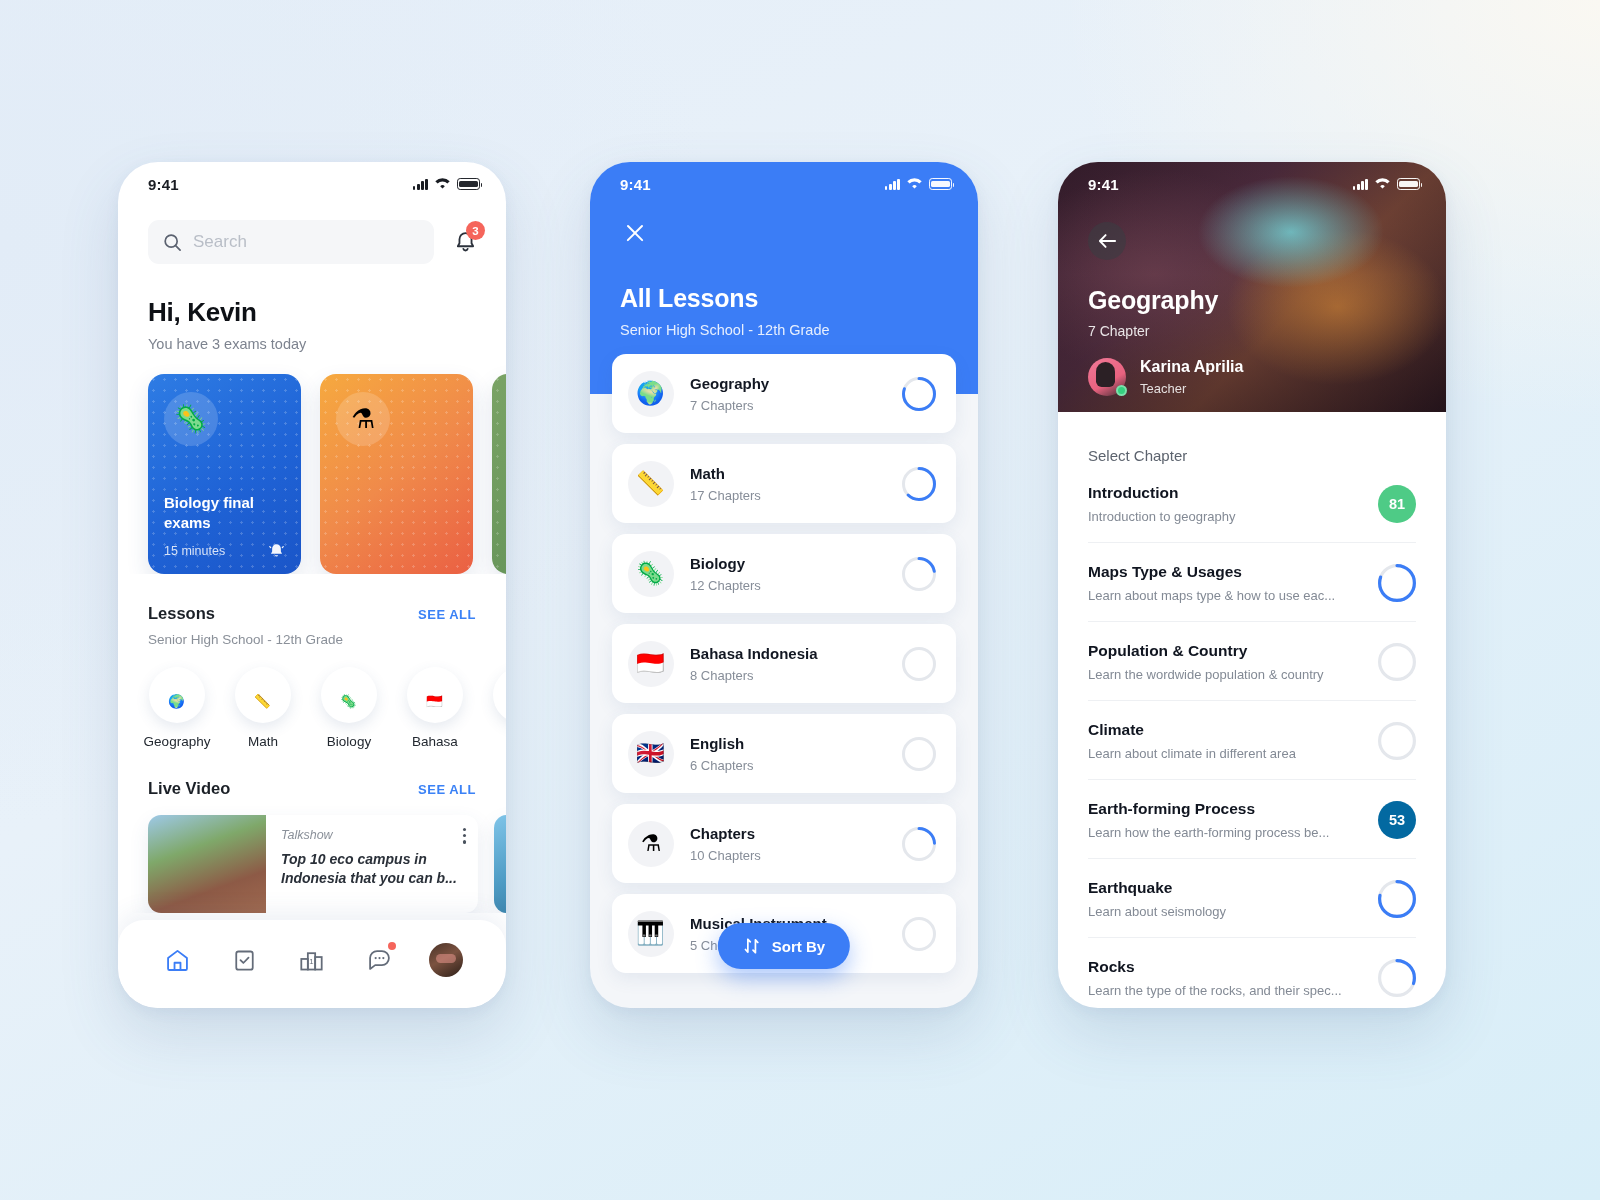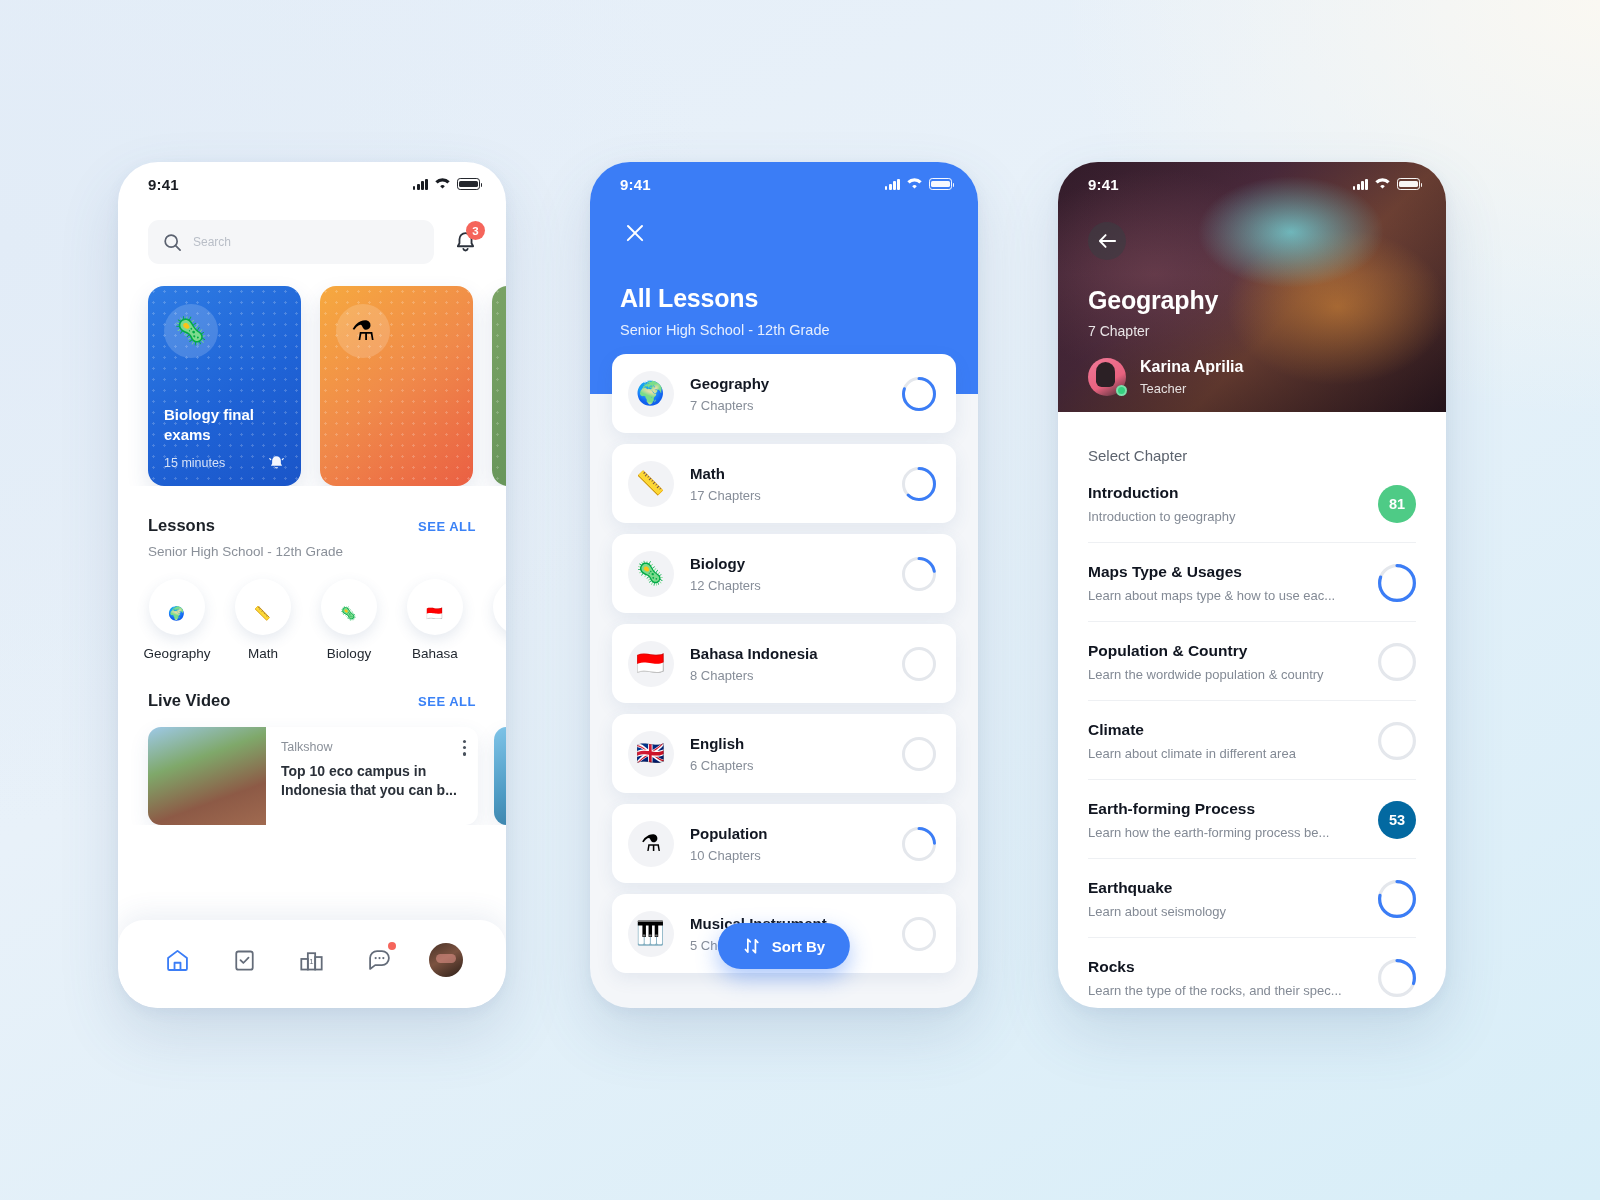--- a/index.html
+++ b/index.html
@@ -44,21 +44,21 @@
   .batt::after { content:""; position:absolute; left:1.3px; top:1.3px; bottom:1.3px; right:1.3px; background: currentColor; border-radius:1.6px; }
   .batt::before { content:""; position:absolute; right:-3.4px; top:3.4px; width:1.9px; height:4.5px; background: currentColor; border-radius:0 1.5px 1.5px 0; }
 
   
   .home-scroll { padding: 0 0 0 0; position: relative; height: calc(100% - 44px); }
   .search-row { display: flex; align-items: center; gap: 14px; padding: 14px 24px 0 30px; }
   .searchbox {
     flex: 1; height: 44px; background: #f5f6f8; border-radius: 11px;
     display: flex; align-items: center; padding: 0 15px; gap: 11px;
   }
-  .search-ph { color: #b9bec7; font-size: 12px; }
+  .search-ph { color: #b9bec7; font-size: 17px; }
   .bell-wrap { position: relative; width: 34px; height: 38px; display:flex; align-items:center; justify-content:center; }
   .badge {
     position: absolute; top: -2px; right: -3px;
     background: #f5655b; color: #fff; font-size: 11.5px; font-weight: bold;
     min-width: 19px; height: 19px; border-radius: 10px;
     display: flex; align-items: center; justify-content: center; padding: 0 4px;
   }
   .greeting { padding: 33px 30px 0 30px; }
   .greeting h1 { font-size: 26px; font-weight: bold; color: #0e1116; letter-spacing: -0.3px; }
   .greeting p { font-size: 14.5px; color: #7d838f; margin-top: 8px; }
@@ -97,21 +97,21 @@
 
   .lesson-icons { display: flex; gap: 28px; padding: 20px 0 0 30px; overflow: hidden; }
   .lesson-ic { display: flex; flex-direction: column; align-items: center; min-width: 58px; }
   .lesson-ic .circ {
     width: 56px; height: 56px; border-radius: 50%; background: #fff;
     box-shadow: 0 5px 14px rgba(60,90,140,.13);
     display: flex; align-items: center; justify-content: center; font-size: 27px;
   }
   .lesson-ic span { margin-top: 11px; font-size: 13.5px; color: #232931; white-space: nowrap; }
 
-  .video-row { display: flex; gap: 16px; padding: 17px 0 0 30px; overflow: hidden; }
+  .video-row { display: flex; gap: 16px; padding: 17px 0 0 30px; overflow: hidden; font-style: italic; }
   .video-card {
     min-width: 330px; height: 98px; background: #fff; border-radius: 13px;
     box-shadow: 0 8px 20px rgba(60,90,140,.10); display: flex; overflow: hidden;
   }
   .video-thumb { width: 118px; min-width:118px; background: linear-gradient(160deg,#9ec9e8 0%,#7fa86a 35%,#8d5a46 70%,#a06a50 100%); position: relative; }
   .video-thumb.alt { background: linear-gradient(160deg,#7fc4e8 0%,#4e9bc4 50%,#2d6f96 100%); }
   .video-body { flex: 1; padding: 13px 12px 0 15px; position: relative; }
   .video-kicker { font-size: 12.5px; color: #8a9099; }
   .video-title { font-size: 14px; font-weight: bold; color: #2a3039; line-height: 1.36; margin-top: 8px; }
   .kebab { position: absolute; right: 12px; top: 13px; display: flex; flex-direction: column; gap: 3px; }
@@ -242,20 +242,24 @@
       </div>
       <div class="bell-wrap">
         <svg width="23" height="25" viewBox="0 0 24 26">
           <path d="M12 3.2a6.3 6.3 0 0 1 6.3 6.3v4.3l1.7 3.1H4l1.7-3.1V9.5A6.3 6.3 0 0 1 12 3.2z" fill="none" stroke="#2b313b" stroke-width="1.9" stroke-linejoin="round"></path>
           <path d="M9.7 19.6a2.4 2.4 0 0 0 4.6 0" fill="none" stroke="#2b313b" stroke-width="1.9" stroke-linecap="round"></path>
         </svg>
         <span class="badge">3</span>
       </div>
     </div>
 
+    <div class="greeting">
+      <h1>Hi, Kevin</h1>
+      <p>You have 3 exams today</p>
+    </div>
 
     <div class="exam-strip">
       <div class="exam-card blue">
         <div class="dots"></div>
         <div class="exam-icon">
             <span>🦠</span>
           </div>
         <div>
           <div class="exam-title">Biology final exams</div>
           <div class="exam-foot">
@@ -482,21 +486,21 @@
             <circle cx="17" cy="17" r="15.5" fill="none" stroke="#e4e7ec" stroke-width="3"></circle>
           </svg>
         </div>
     </div>
 
     <div class="lesson-row">
       <div class="ic">
           <span>⚗</span>
         </div>
       <div class="txt">
-        <div class="nm">Population</div>
+        <div class="nm">Chapters</div>
         <div class="ch">10 Chapters</div>
       </div>
       <div class="ring" style="width: 34px; height: 34px;">
           <svg width="34" height="34" viewBox="0 0 34 34">
             <circle cx="17" cy="17" r="15.5" fill="none" stroke="#e4e7ec" stroke-width="3"></circle>
             <circle cx="17" cy="17" r="15.5" fill="none" stroke="#3b7df6" stroke-width="3" stroke-linecap="round" stroke-dasharray="23.37344934270806 97.38937226128358"></circle>
           </svg>
         </div>
     </div>
 

